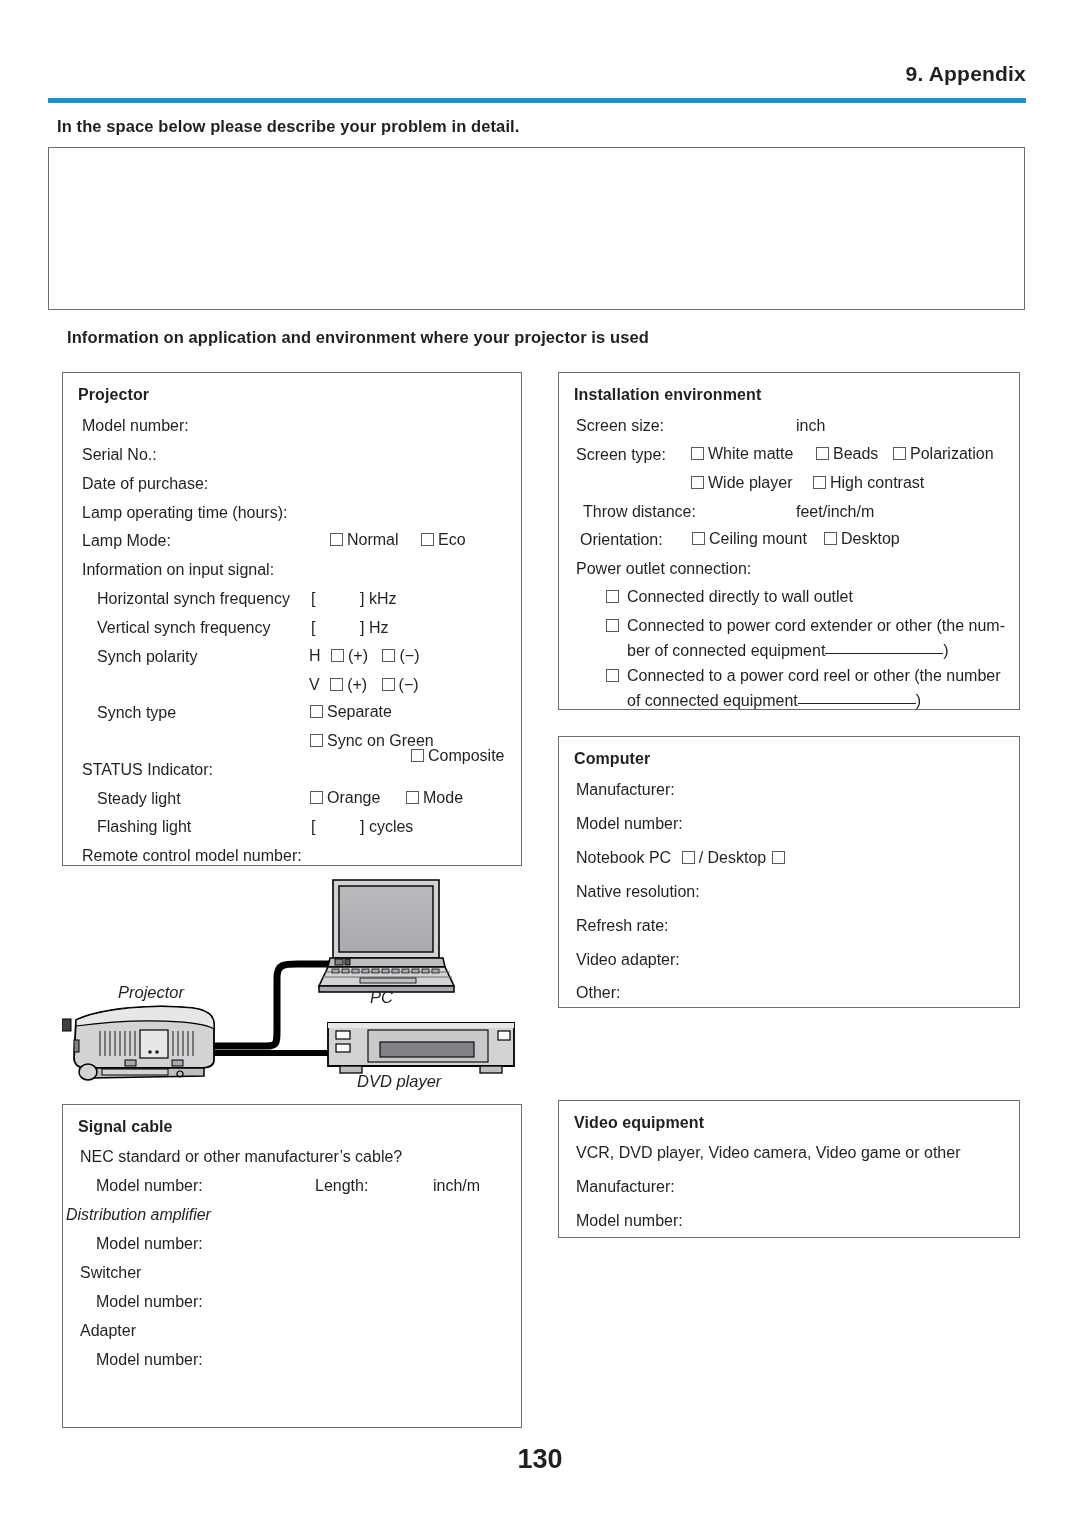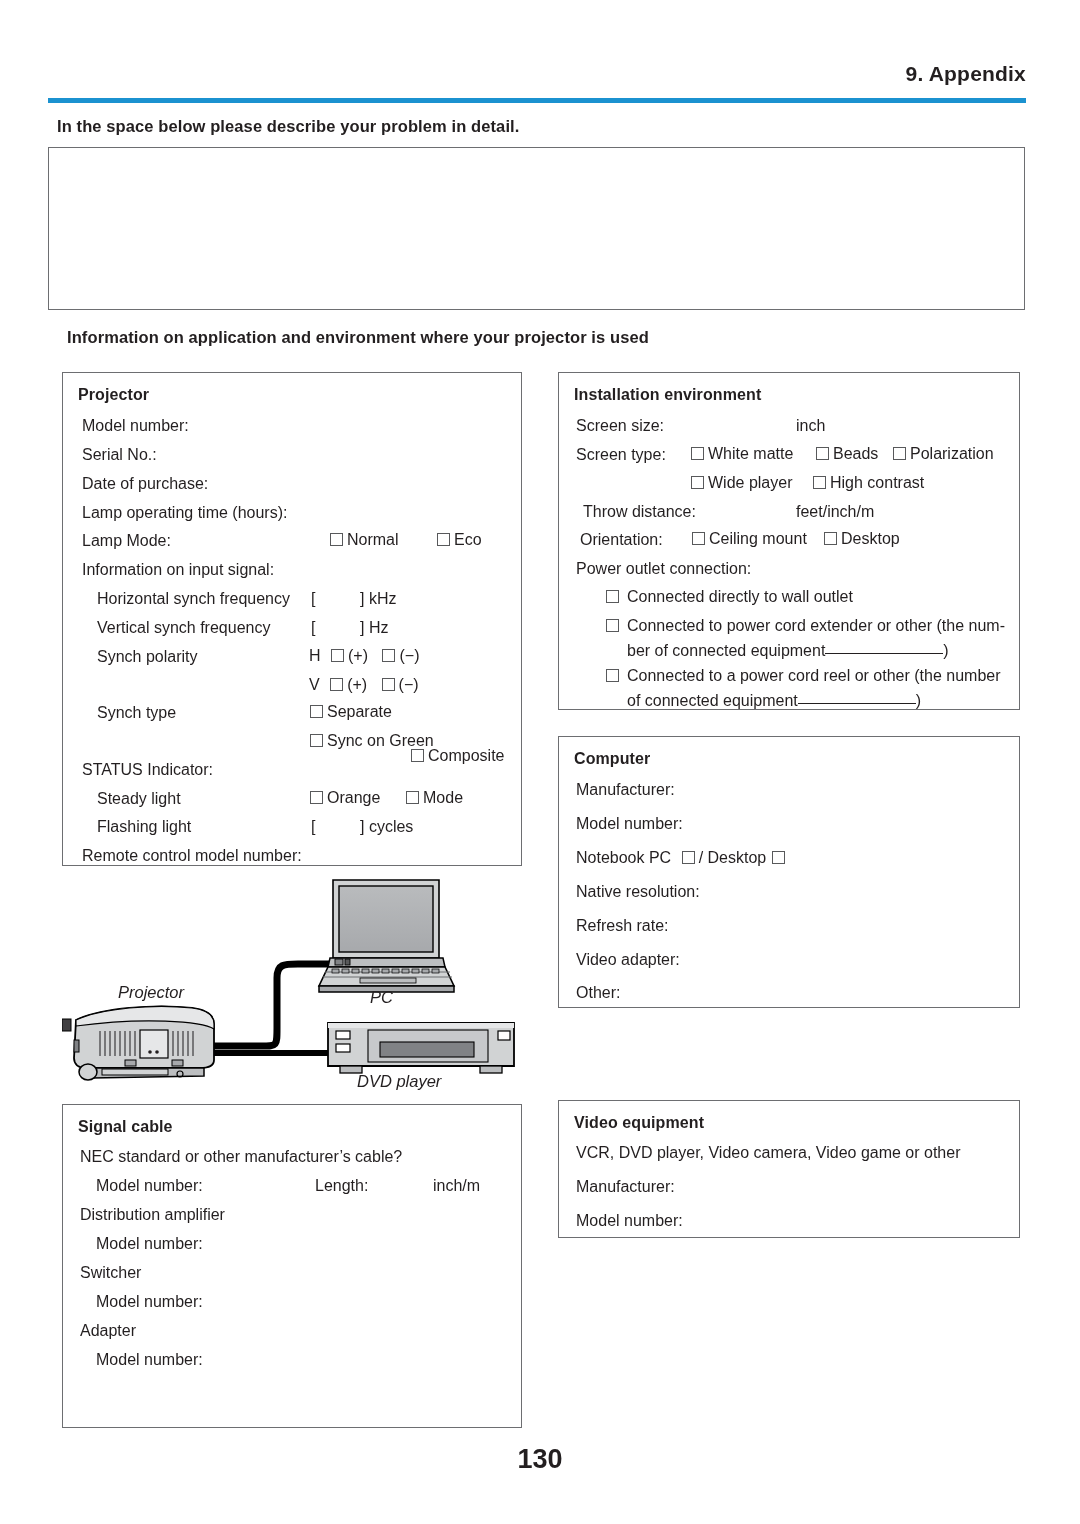--- a/index.html
+++ b/index.html
@@ -163,21 +163,21 @@
 <div class="box" id="box-projector">
   <div class="abs box-title" style="left:15px; top:14px;">Projector</div>
 
   <div class="abs" style="left:19px; top:45px;">Model number:</div>
   <div class="abs" style="left:19px; top:74px;">Serial No.:</div>
   <div class="abs" style="left:19px; top:103px;">Date of purchase:</div>
   <div class="abs" style="left:19px; top:132px;">Lamp operating time (hours):</div>
 
   <div class="abs" style="left:19px; top:160px;">Lamp Mode:</div>
   <div class="abs" style="left:247px; top:159px;margin-left:20px;"><span class="cb"></span><span>Normal</span></div>
-  <div class="abs" style="left:374px; top:159px;text-align:center;"><span class="cb"></span><span>Eco</span></div>
+  <div class="abs" style="left:358px; top:159px;text-align:center;"><span class="cb"></span><span>Eco</span></div>
 
   <div class="abs" style="left:19px; top:189px;">Information on input signal:</div>
 
   <div class="abs" style="left:34px; top:218px;">Horizontal synch frequency</div>
   <div class="abs" style="left:248px; top:218px;">[</div>
   <div class="abs" style="left:297px; top:218px;">] kHz</div>
 
   <div class="abs" style="left:34px; top:247px;">Vertical synch frequency</div>
   <div class="abs" style="left:248px; top:247px;">[</div>
   <div class="abs" style="left:297px; top:247px;">] Hz</div>
@@ -358,21 +358,21 @@
   <div class="dg-label" id="dg-pc">PC</div>
   <div class="dg-label" id="dg-dvd">DVD player</div>
 </div>
 
 <div class="box" id="box-signal">
   <div class="abs box-title" style="left:15px; top:14px;">Signal cable</div>
   <div class="abs" style="left:17px; top:44px;">NEC standard or other manufacturer’s cable?</div>
   <div class="abs" style="left:33px; top:73px;">Model number:</div>
   <div class="abs" style="left:252px; top:73px;">Length:</div>
   <div class="abs" style="left:370px; top:73px;">inch/m</div>
-  <div class="abs" style="left:17px; top:102px;">Distribution amplifier</div>
+  <div class="abs" style="left:3px; top:102px;font-style:italic;">Distribution amplifier</div>
   <div class="abs" style="left:33px; top:131px;">Model number:</div>
   <div class="abs" style="left:17px; top:160px;">Switcher</div>
   <div class="abs" style="left:33px; top:189px;">Model number:</div>
   <div class="abs" style="left:17px; top:218px;">Adapter</div>
   <div class="abs" style="left:33px; top:247px;">Model number:</div>
 </div>
 
 <div class="box" id="box-video">
   <div class="abs box-title" style="left:15px; top:14px;">Video equipment</div>
   <div class="abs" style="left:17px; top:44px;">VCR, DVD player, Video camera, Video game or other</div>

